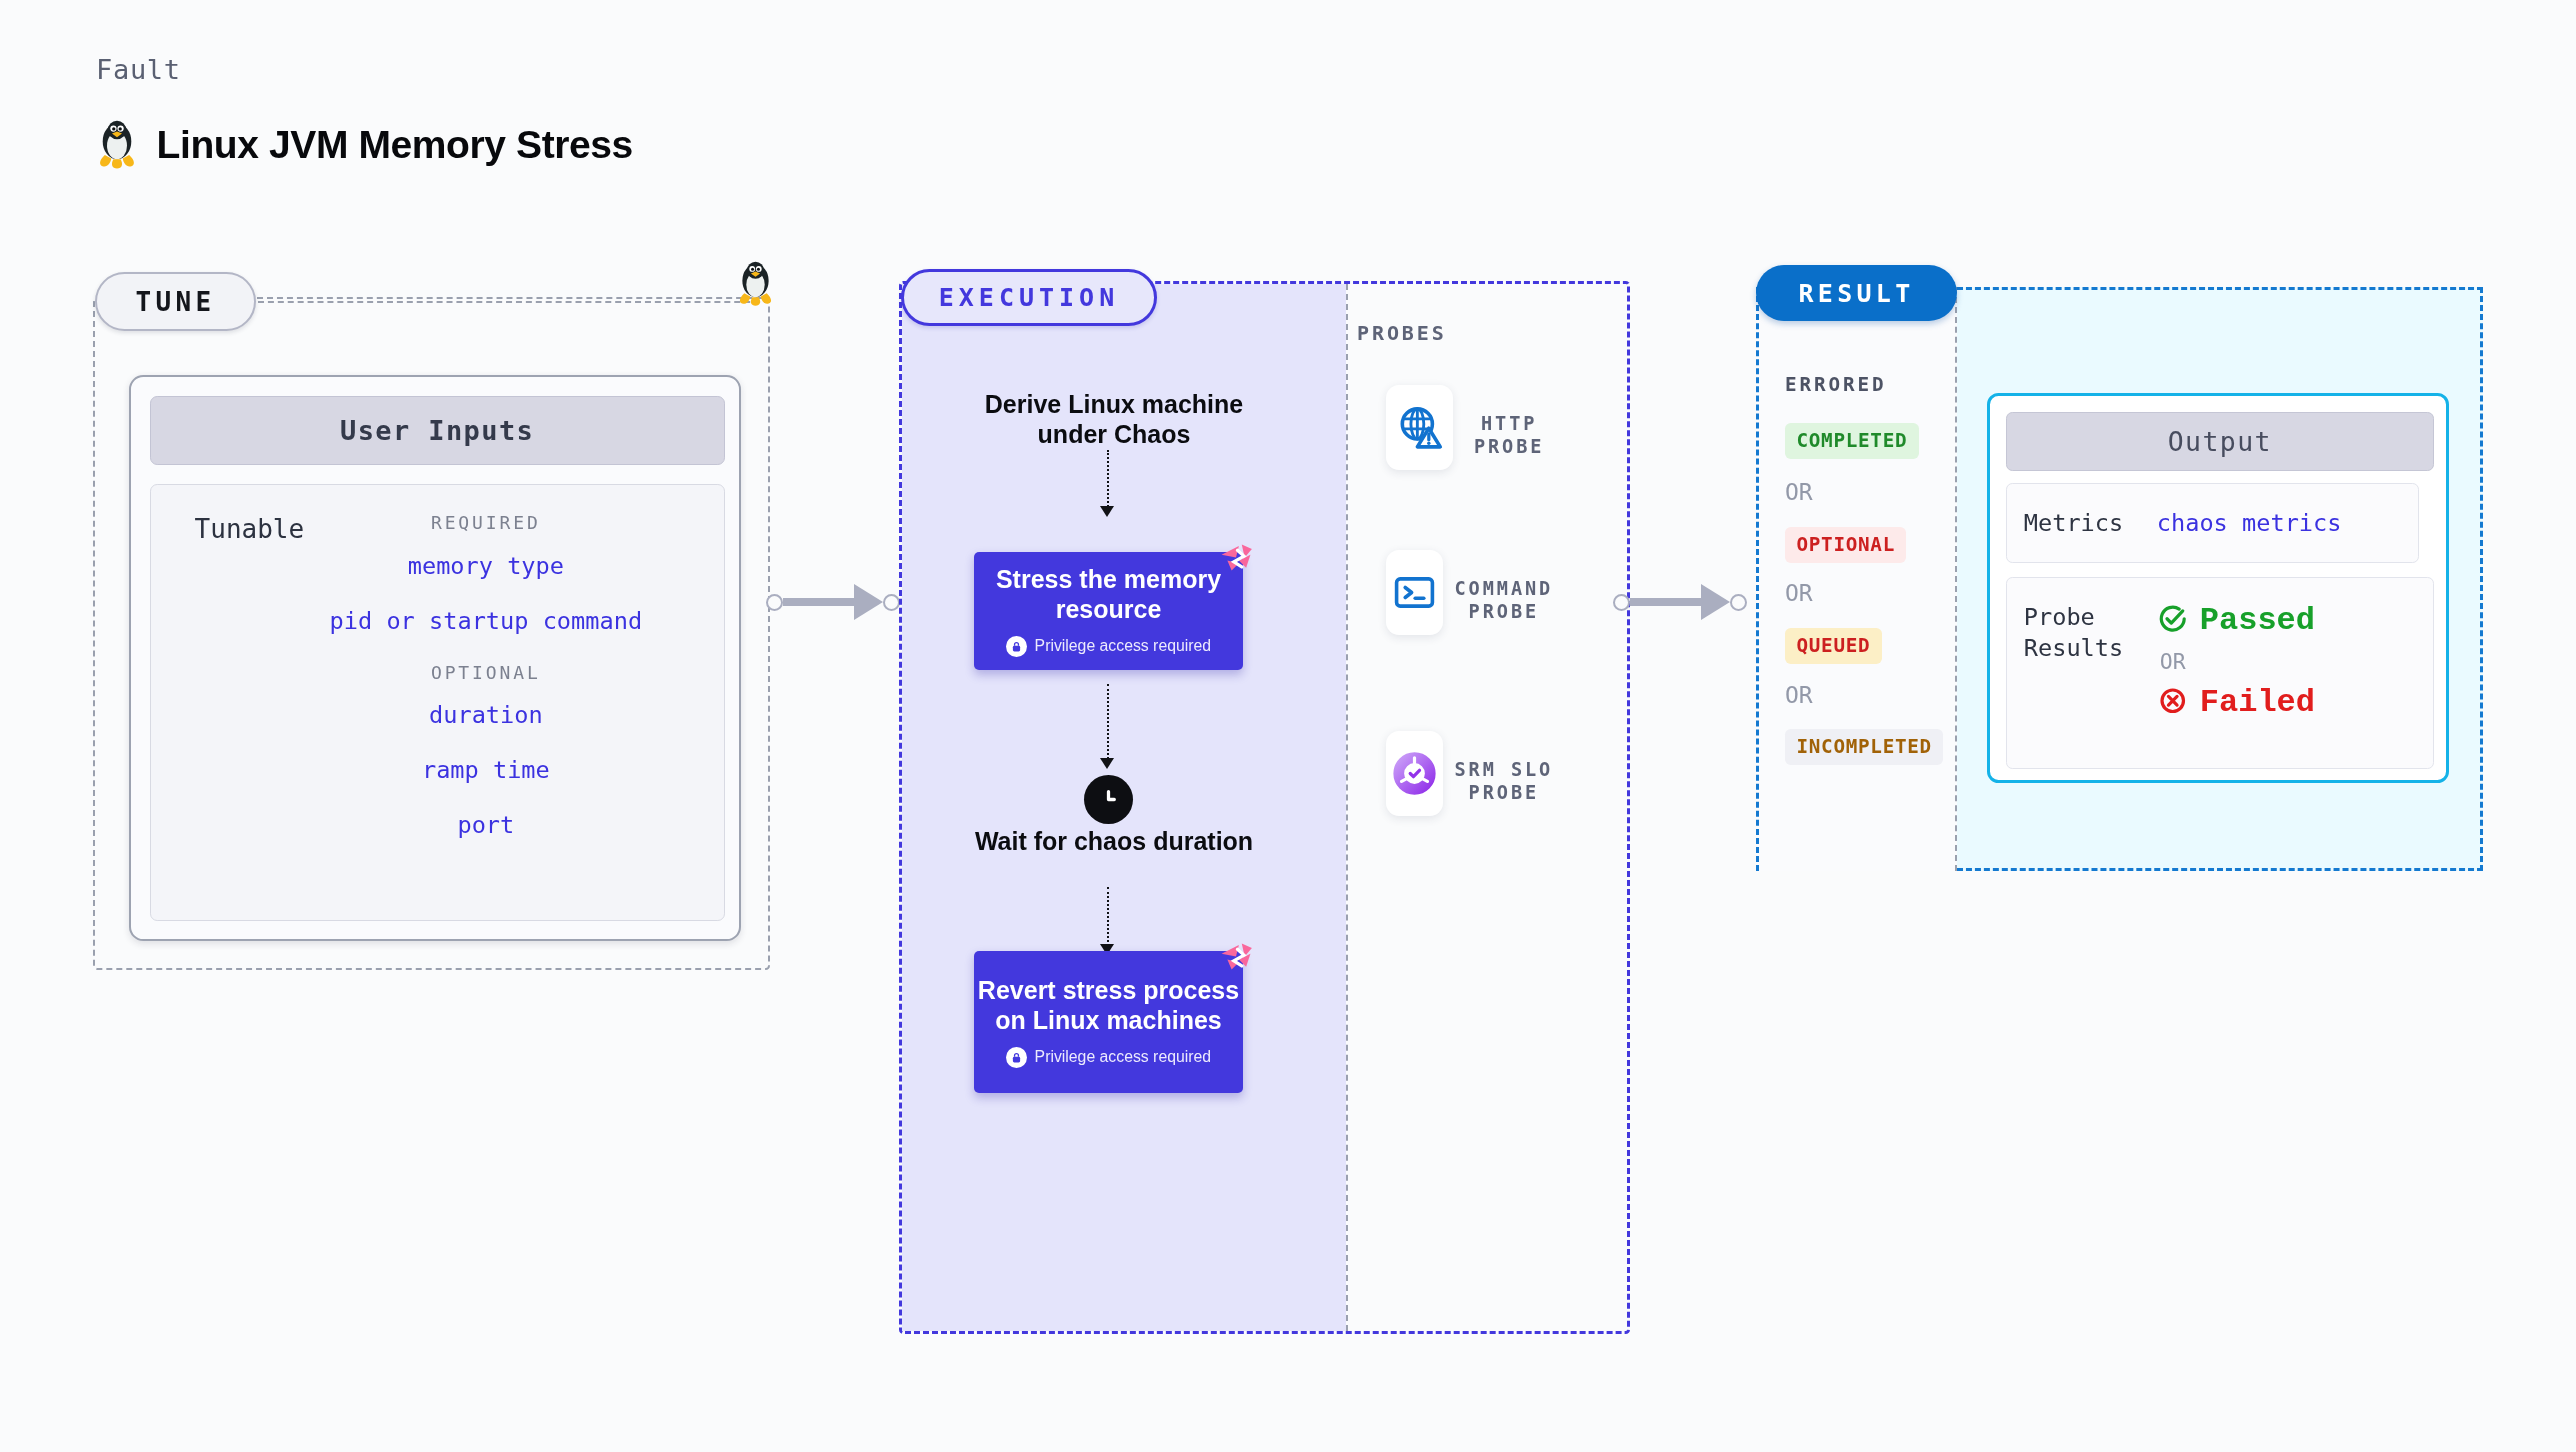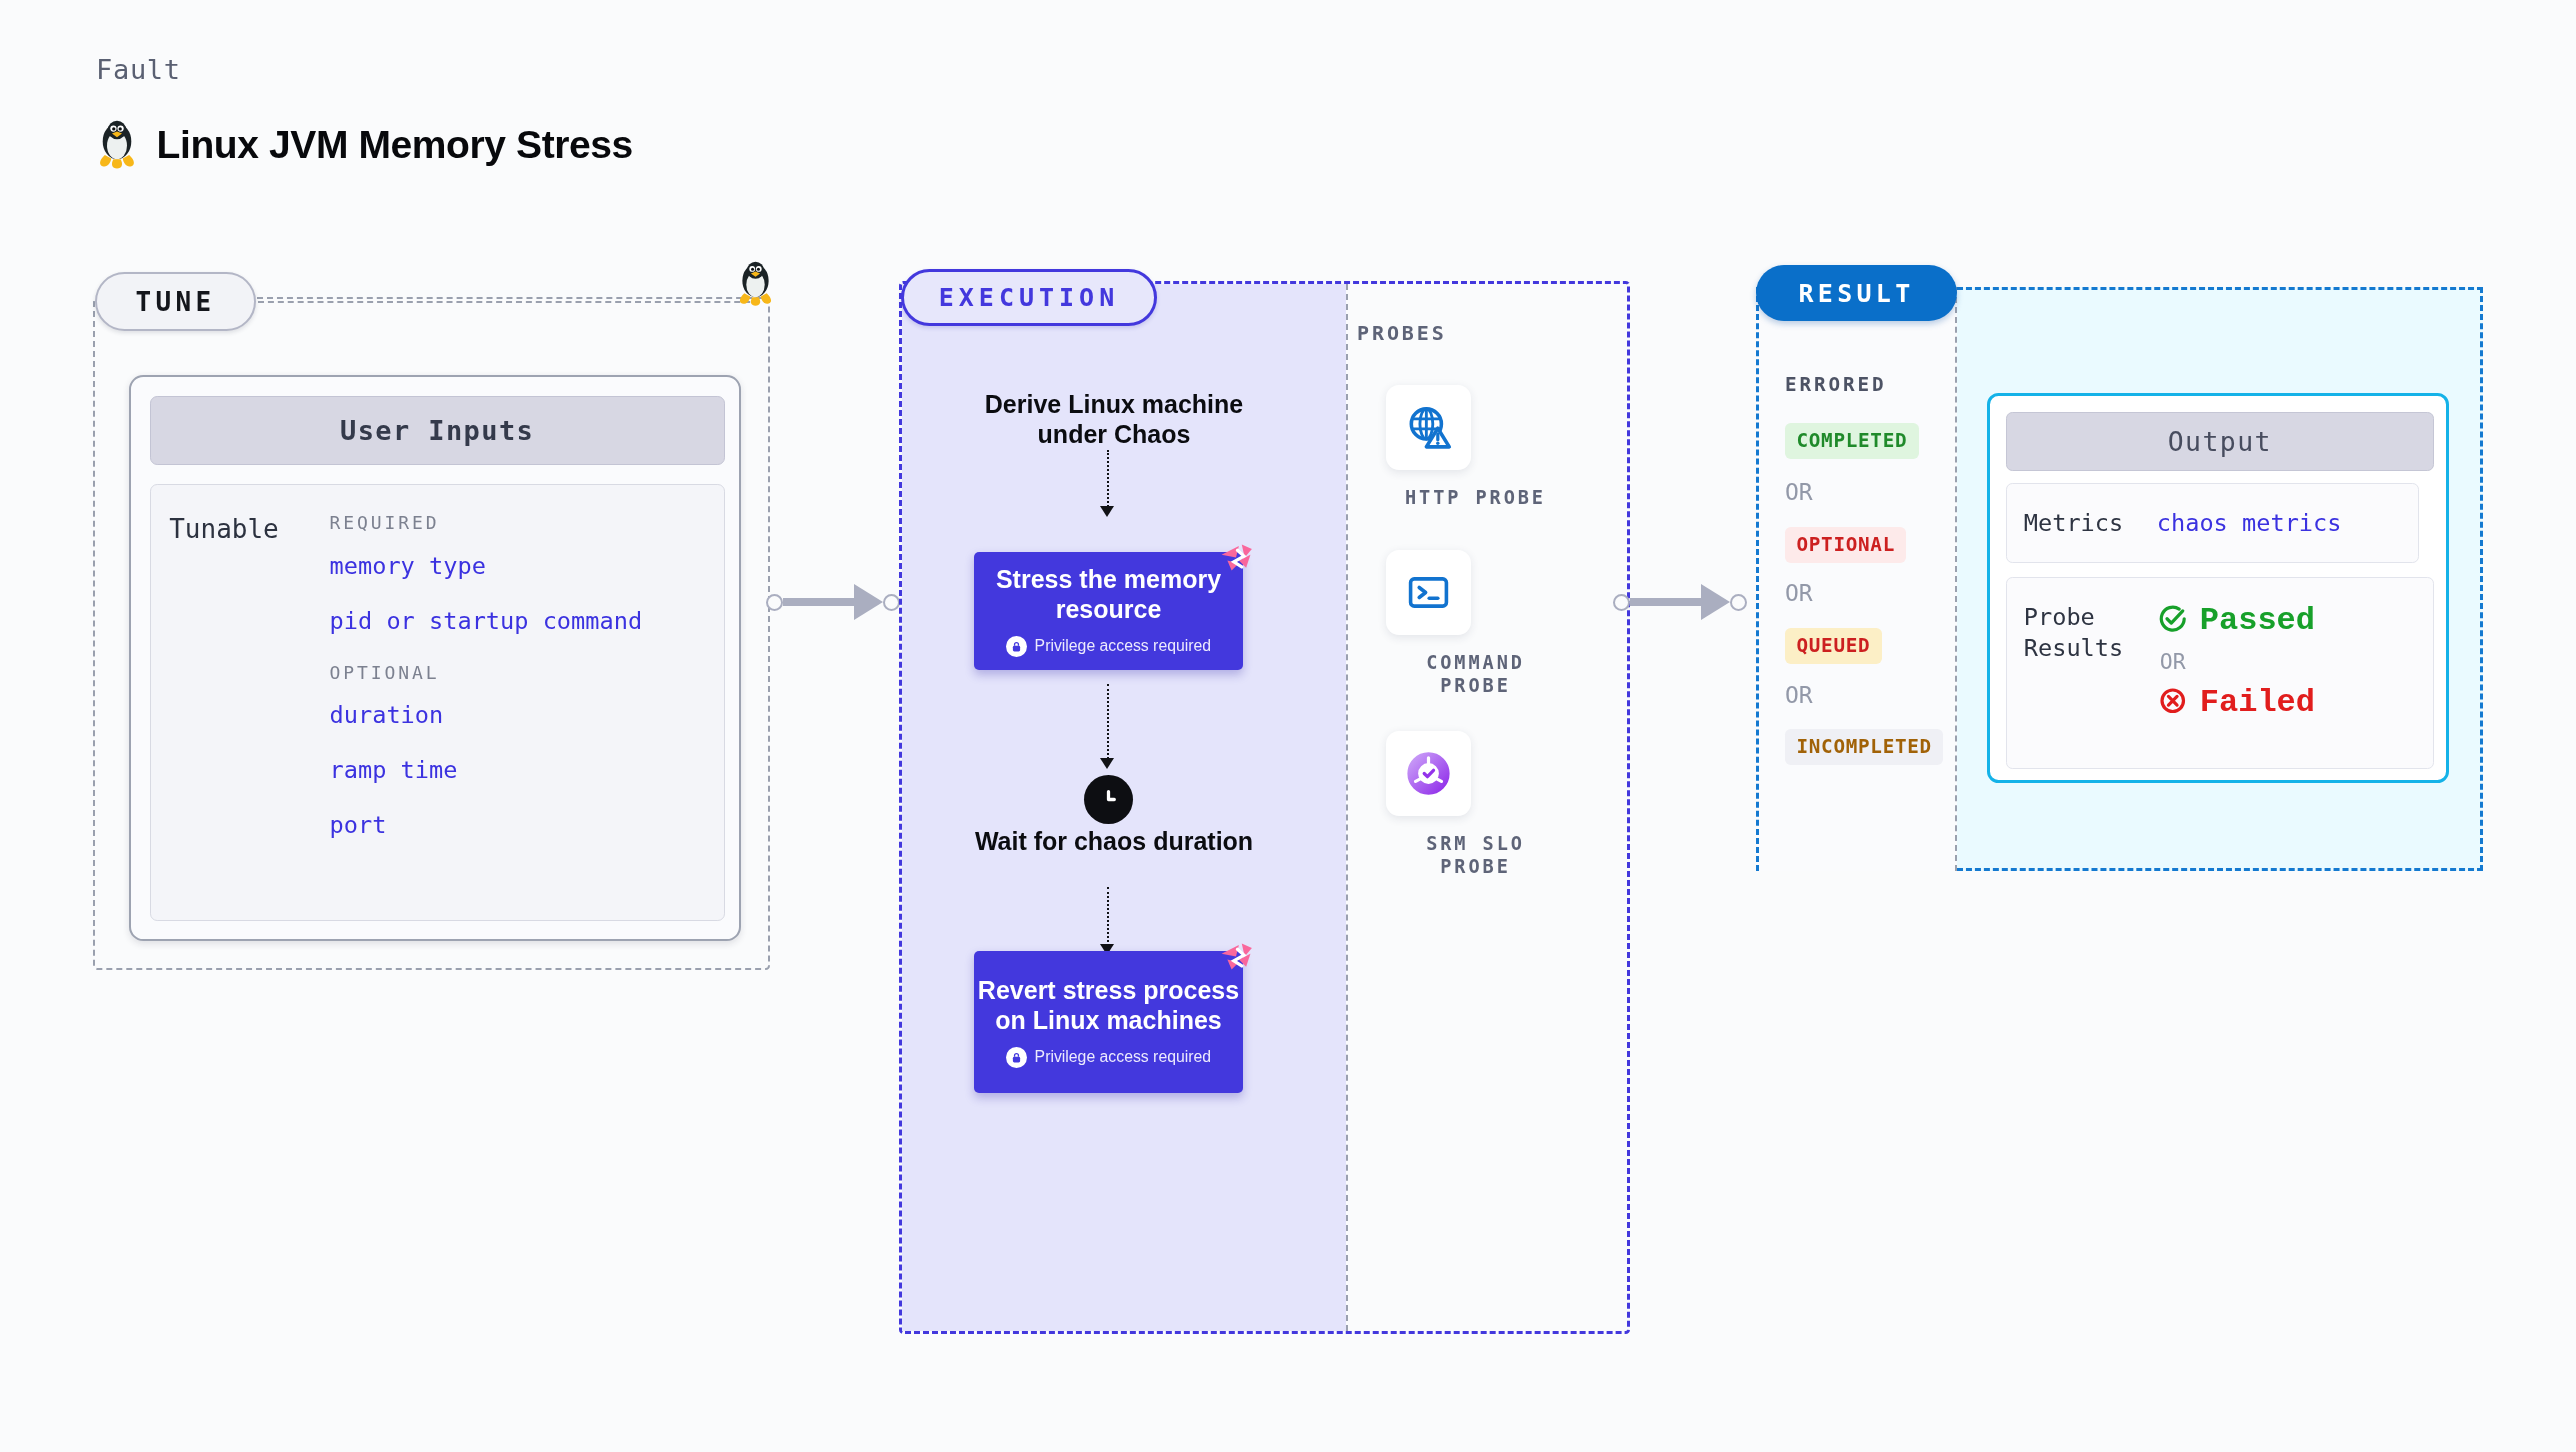--- a/index.html
+++ b/index.html
@@ -46,20 +46,21 @@
     background:#f2f3f7; border:2.9px solid #b3b6c6;
     box-shadow:0 2.1px 4.3px rgba(30,35,60,.13);
   }
   #tune-badge span { font-size:26px; font-weight:bold; color:#14161c; letter-spacing:4.3px; }
 
   #user-inputs-card {
     position:absolute; left:129px; top:375px;
     width:612px; height:566px;
     background:#fafbfd; border:2.9px solid #9da3b1; border-radius:14.3px;
     box-shadow:0 2.9px 7.2px rgba(30,35,60,.12);
+    text-align:center;
   }
   #user-inputs-header {
     position:absolute; left:18.6px; top:18.6px; width:575px; height:69px;
     background:#d7d7e3; border:0.7px solid #c3c4d4; border-radius:7.2px;
     display:flex; align-items:center; justify-content:center;
   }
   #user-inputs-header span { font-size:27px; font-weight:bold; color:#343a4b; letter-spacing:1.4px; }
 
   #tunable-box {
     position:absolute; left:18.6px; top:107px; width:575px; height:437px;
@@ -147,21 +148,21 @@
     width:49px; height:49px; border-radius:50%; background:#0d0e12;
     display:flex; align-items:center; justify-content:center;
   }
 
   
   #probes-title {
     position:absolute; left:1357px; top:321px;
     font-size:20px; color:#5e6478; letter-spacing:2.9px; font-weight:bold;
   }
   .probe-item {
-    position:absolute; width:179px; display:flex; flex-direction:column; 
+    position:absolute; width:179px; display:flex; flex-direction:row; align-items:center;
   }
   .probe-card {
     width:85px; height:85px; background:#fff; border-radius:13px;
     box-shadow:0 2.9px 8.6px rgba(40,45,80,.10);
     display:flex; align-items:center; justify-content:center;
   }
   .probe-label {
     margin-top:15.8px; text-align:center; font-size:18.6px;
     color:#5e6478; letter-spacing:2.9px; line-height:1.25; font-weight:bold;
   }

